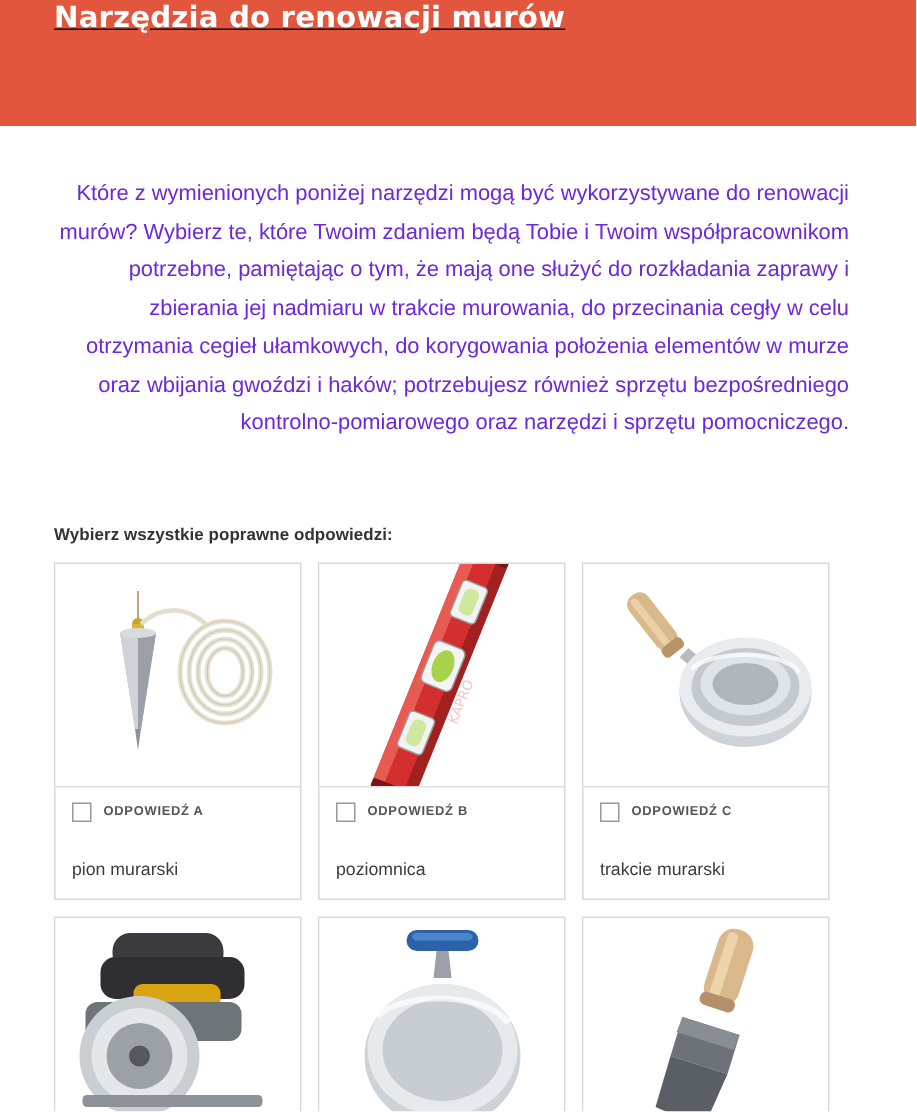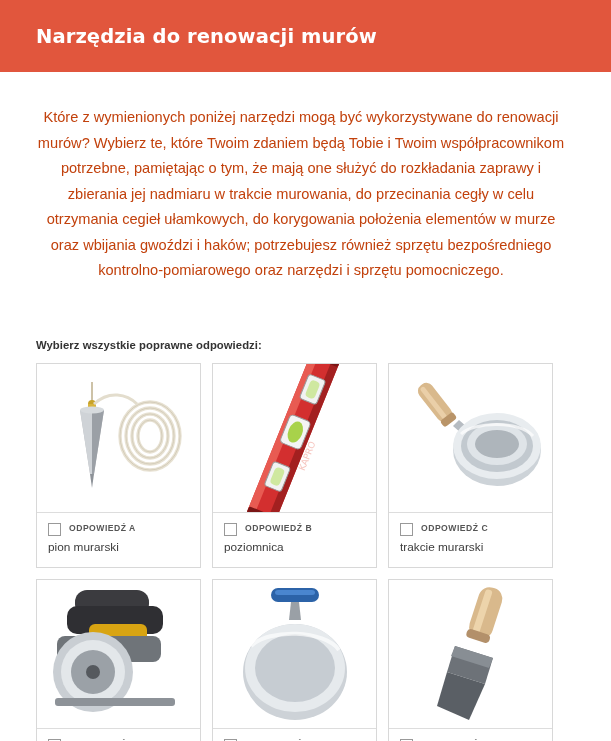--- a/index.html
+++ b/index.html
@@ -16,43 +16,43 @@
     width: 611px;
     height: 741px;
     position: relative;
     background: #ffffff;
     overflow: hidden;
   }
 
   
   .header {
     background: #e1563d;
-    height: 72px;
-    display: flex;
-    align-items: center;
+    height: 84px;
+    display: flex;
     padding: 0 0 0 36px;
+    text-decoration: underline;
   }
   .header-title {
     color: #ffffff;
     font-size: 19.5px;
     font-weight: bold;
     letter-spacing: 0.1px;
     font-family: "DejaVu Sans", sans-serif;
   }
 
   
   .content {
     padding: 0 36px;
   }
   .question-text {
     margin-top: 33px;
-    color: #c2410c;
+    color: #6d28d9;
     font-size: 14.6px;
     line-height: 25.5px;
-    text-align: center;
+    text-align: right;
     max-width: 530px;
   }
 
   .answers-label {
     margin-top: 55px;
     font-size: 11.3px;
     font-weight: bold;
     color: #333333;
     letter-spacing: 0.05px;
   }
@@ -99,21 +99,21 @@
     background: #ffffff;
     flex: 0 0 auto;
   }
   .chk-label {
     font-size: 8.6px;
     font-weight: bold;
     color: #555555;
     letter-spacing: 0.5px;
   }
   .answer-text {
-    margin-top: 4px;
+    margin-top: 24px;
     font-size: 11.8px;
     color: #3c3c3c;
   }
 
   
   .ill { display: block; }
 </style>
 </head>
 <body>
 

